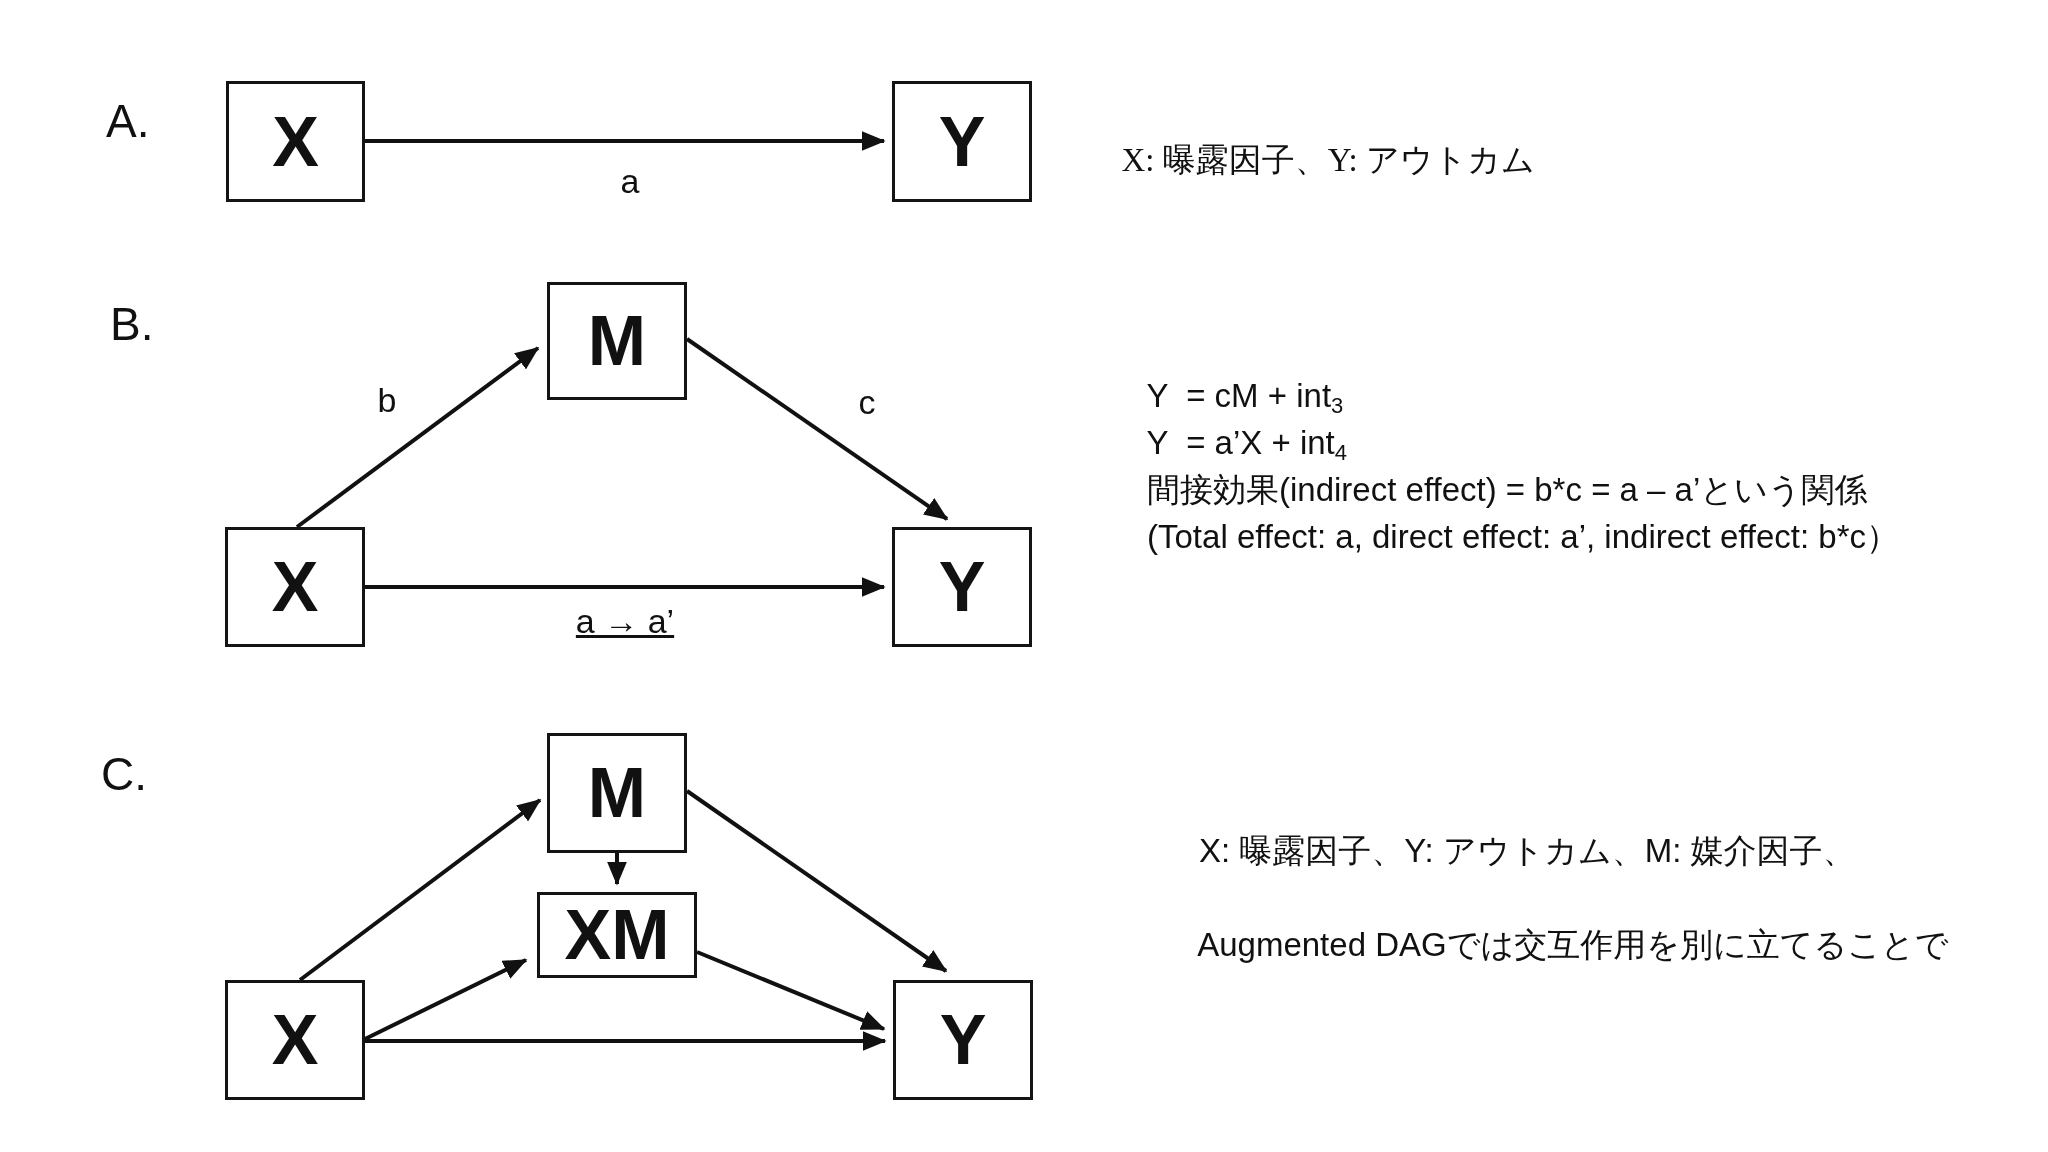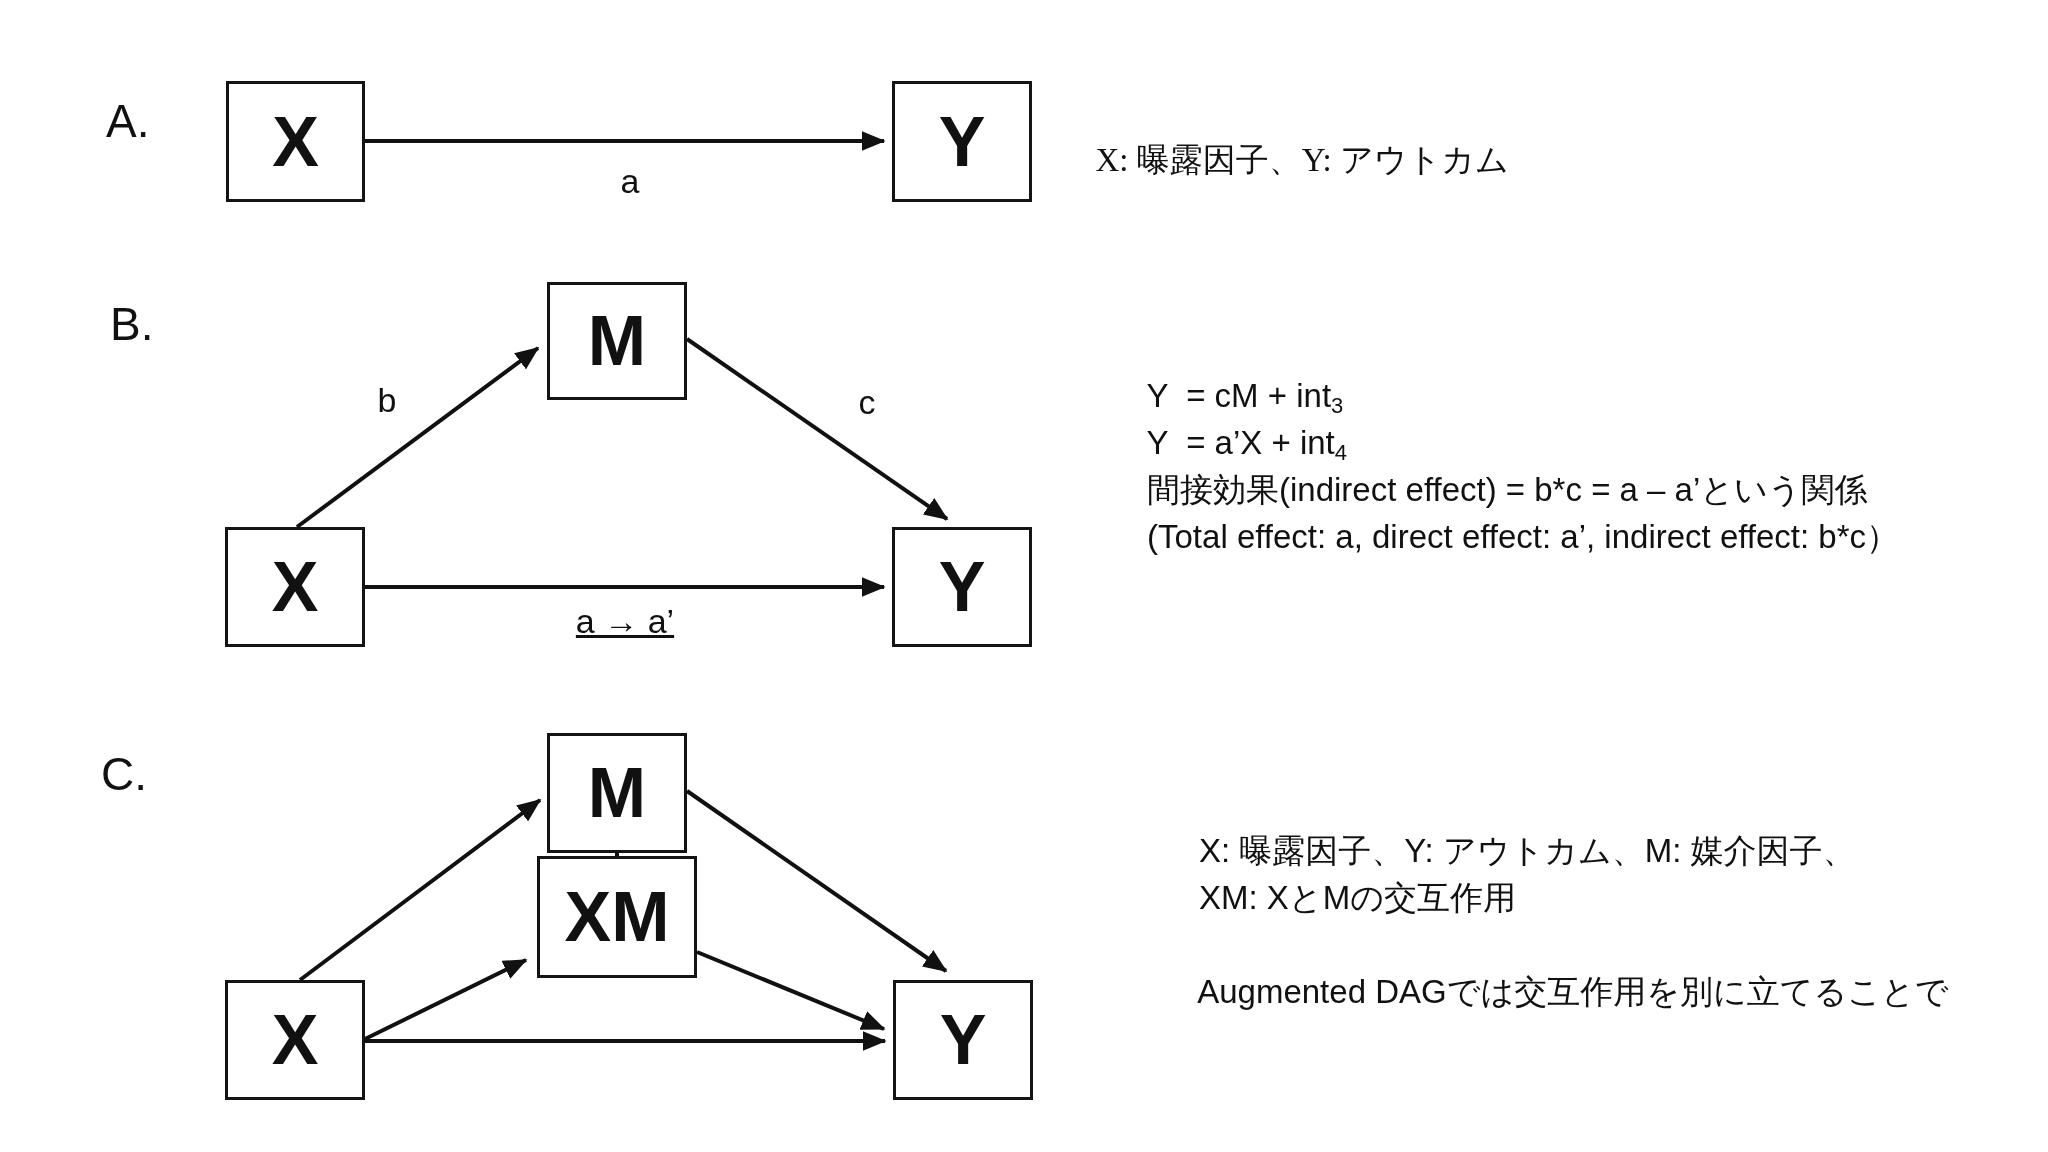--- a/index.html
+++ b/index.html
@@ -91,21 +91,21 @@
 
   <div class="node" style="left:226px; top:81px; width:139px; height:121px;">
     <span>X</span>
   </div>
   <div class="node" style="left:892px; top:81px; width:140px; height:121px;">
     <span>Y</span>
   </div>
 
   <div class="edge-label" style="left:580px; top:164px; width:100px;">a</div>
 
-  <div class="notes" style="left:1046px; top:90px;font-family:Liberation Serif, serif;">
+  <div class="notes" style="left:1072px; top:90px;font-family:Liberation Serif, serif;">
     <div class="nline">
       <span>X: 曝露因子、Y: アウトカム</span>
     </div>
   </div>
 
   <div class="panel-label" style="left:110px; top:301px;">B.</div>
 
   <div class="node" style="left:547px; top:282px; width:140px; height:118px;">
     <span>M</span>
   </div>
@@ -133,36 +133,33 @@
     <div class="nline">
       <span>(Total effect: a, direct effect: a’, indirect effect: b*c）</span>
     </div>
   </div>
 
   <div class="panel-label" style="left:101px; top:751px;">C.</div>
 
   <div class="node" style="left:547px; top:733px; width:140px; height:120px;">
     <span>M</span>
   </div>
-  <div class="node" style="left:537px; top:856px; width:160px; height:122px;">
+  <div class="node" style="left:537px; top:892px; width:160px; height:86px;">
     <span>XM</span>
   </div>
   <div class="node" style="left:225px; top:980px; width:140px; height:120px;">
     <span>X</span>
   </div>
   <div class="node" style="left:893px; top:980px; width:140px; height:120px;">
     <span>Y</span>
   </div>
 
   <div class="notes" style="left:1144px; top:780px;">
     <div class="nline">
       <span>X: 曝露因子、Y: アウトカム、M: 媒介因子、</span>
     </div>
-    <div class="nline">
-      <span>XM: XとMの交互作用</span>
-    </div>
     <div class="nline"></div>
     <div class="nline">
       <span>Augmented DAGでは交互作用を別に立てることで</span>
     </div>
   </div>
 
 </div>
 
 </body></html>

